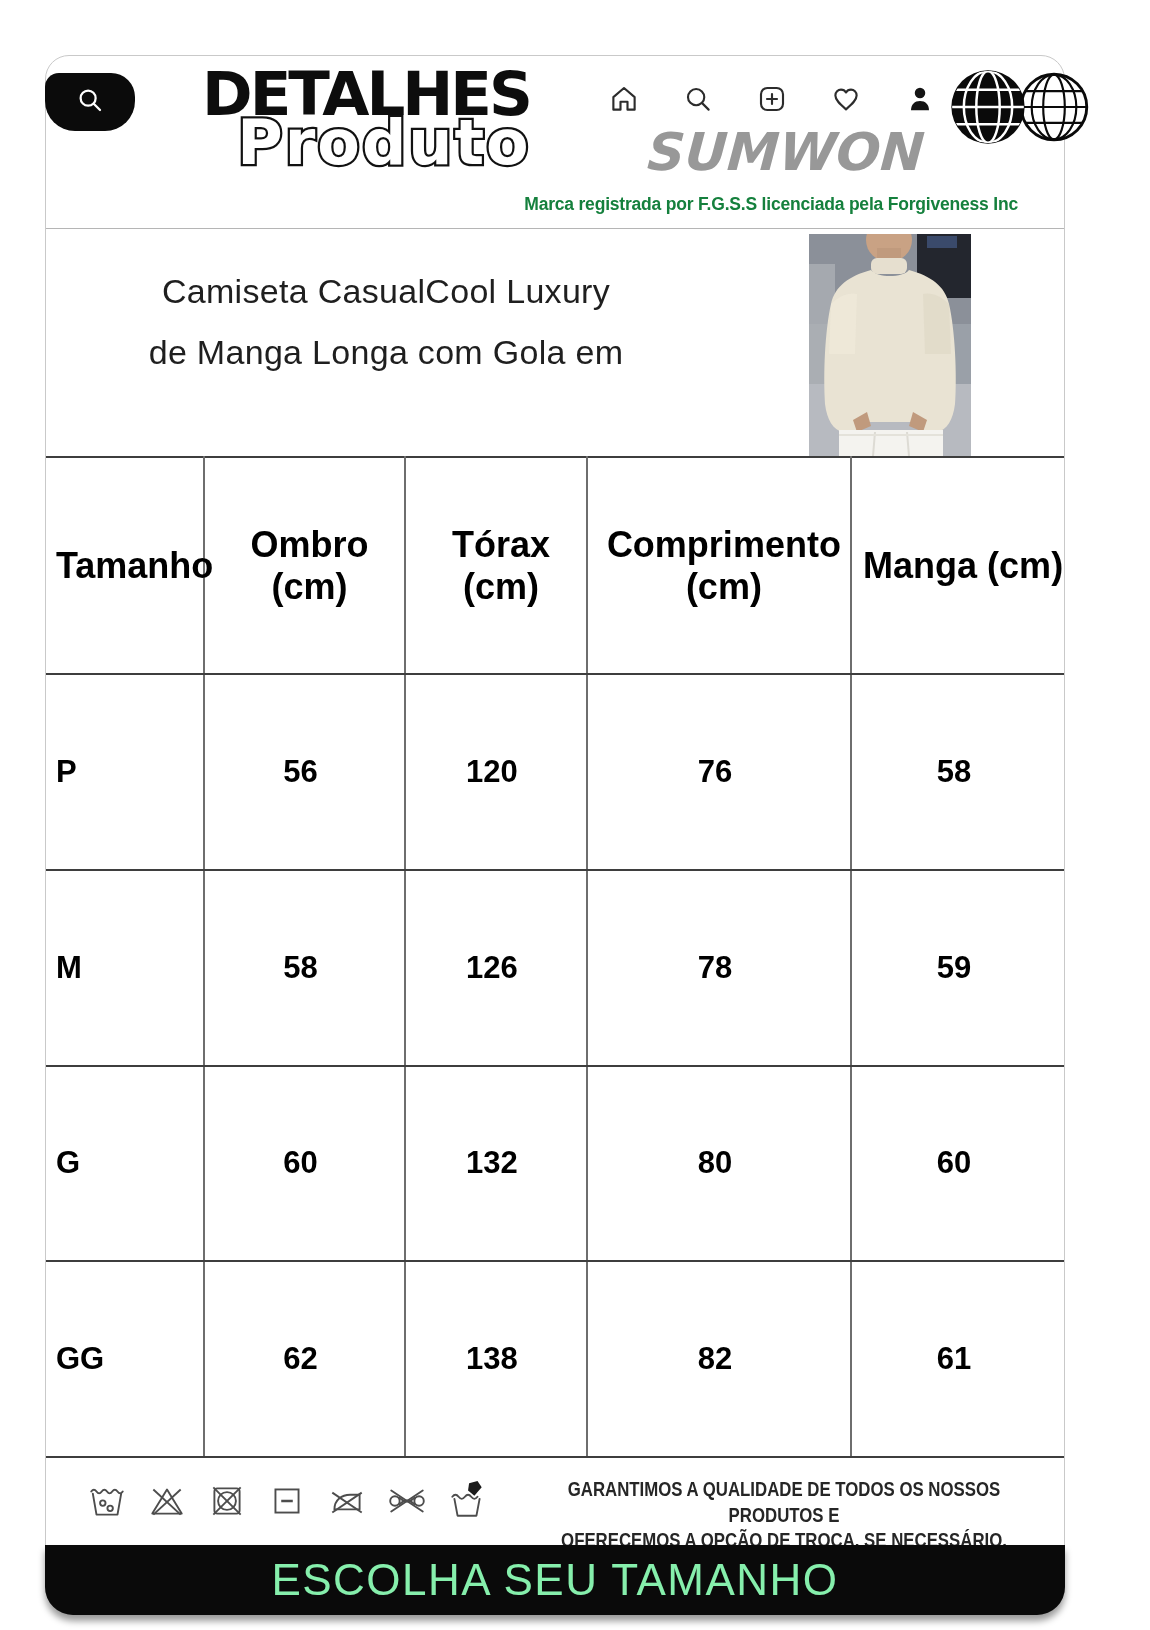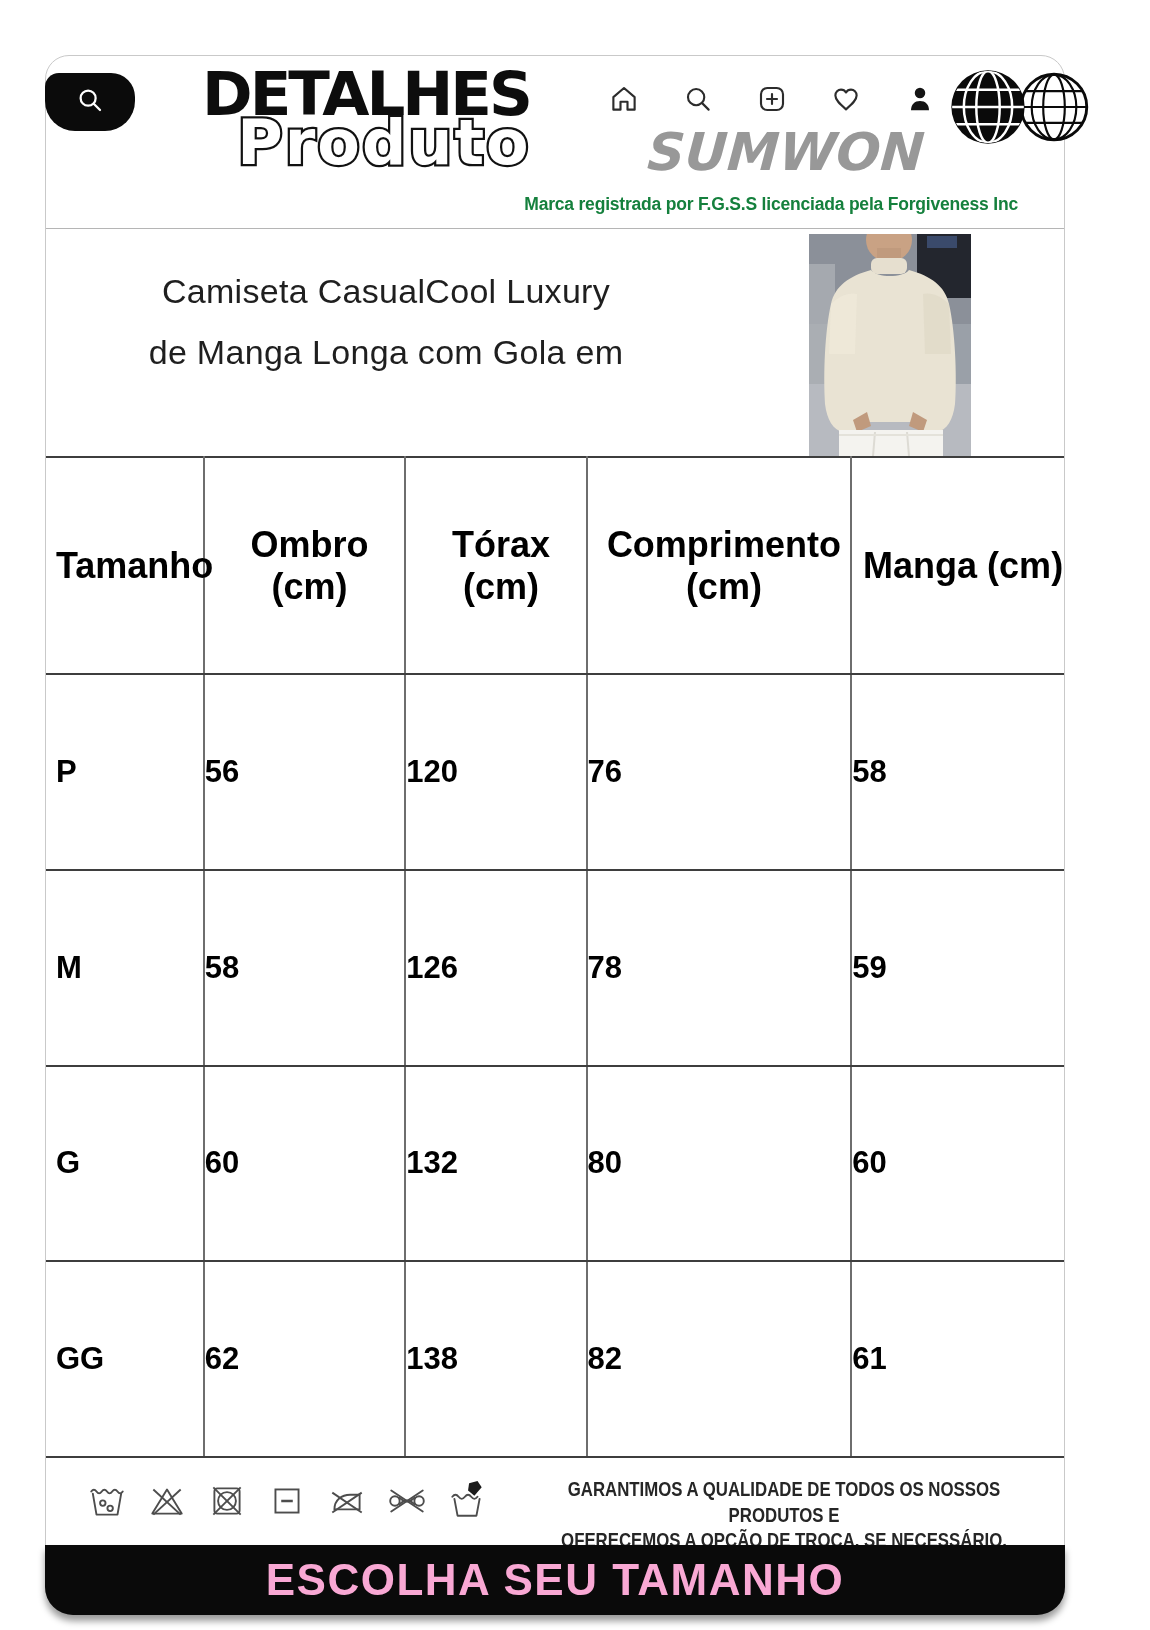--- a/index.html
+++ b/index.html
@@ -54,38 +54,38 @@
   }
   table.sizes th:first-child, table.sizes td:first-child{ border-left:none; }
   table.sizes th:last-child, table.sizes td:last-child{ border-right:none; }
   table.sizes tr.hdr-row{ height:182px; }
   table.sizes tr.data-row{ height:164px; }
   table.sizes th{
     font-size:36px; font-weight:bold; text-align:center; padding-left:10px;
     font-family:"Liberation Sans", sans-serif;
   }
   td.size-cell{ font-size:31px; font-weight:bold; text-align:left; padding-left:10px; }
-  td.num-cell{ font-size:31px; font-weight:bold; text-align:left; padding-right:8px; }
+  td.num-cell{ font-size:31px; font-weight:bold; text-align:center; padding-right:8px; }
   
   .footer{ position:relative; height:88px; }
   .care-icons{ position:absolute; left:40px; top:22px; display:flex; gap:18px; align-items:center; }
   .care-icons svg{ display:block; }
   .guarantee{
     position:absolute; left:438px; top:18px; width:600px; text-align:center;
     font-weight:bold; color:#262626; font-size:21px; line-height:1.22;
     transform:scaleX(0.8); transform-origin:50% 50%; letter-spacing:0;
   }
   
   .cta-bar{
     position:absolute; left:-1px; right:-1px; bottom:-1px; height:70px;
     background:#0a0a0a; border-radius:0 0 28px 28px;
     display:flex; align-items:center; justify-content:center;
     box-shadow:0 6px 7px rgba(0,0,0,0.40);
   }
-  .cta-label{ color:#f9a8d4; font-size:44px; font-weight:700; letter-spacing:1.5px; white-space:nowrap; }
+  .cta-label{ color:#86efac; font-size:44px; font-weight:400; letter-spacing:1.5px; white-space:nowrap; }
 </style>
 </head>
 <body>
 
 <div class="card">
 
   <div class="hdr">
 
     <div class="search-badge">
       <span>

